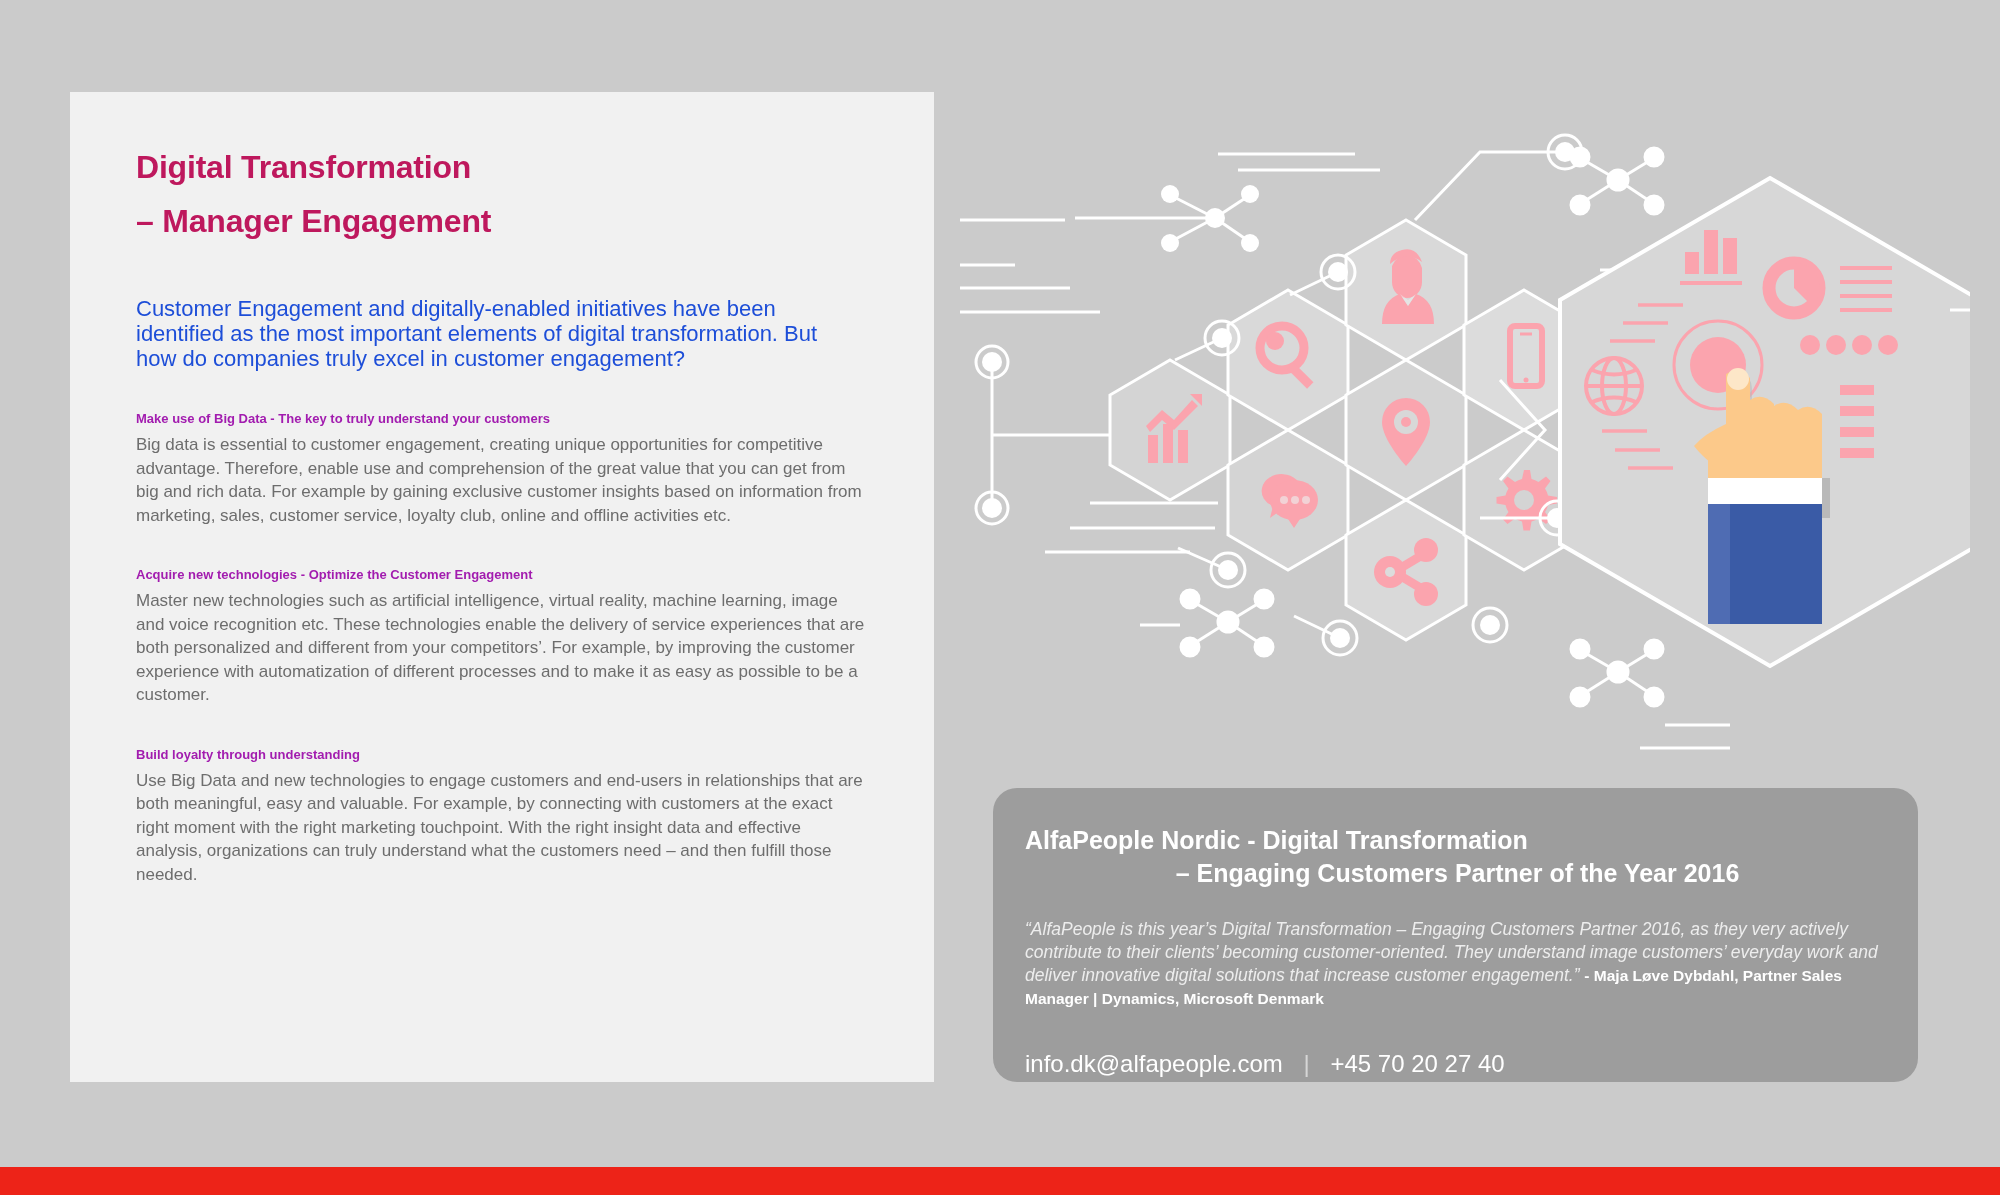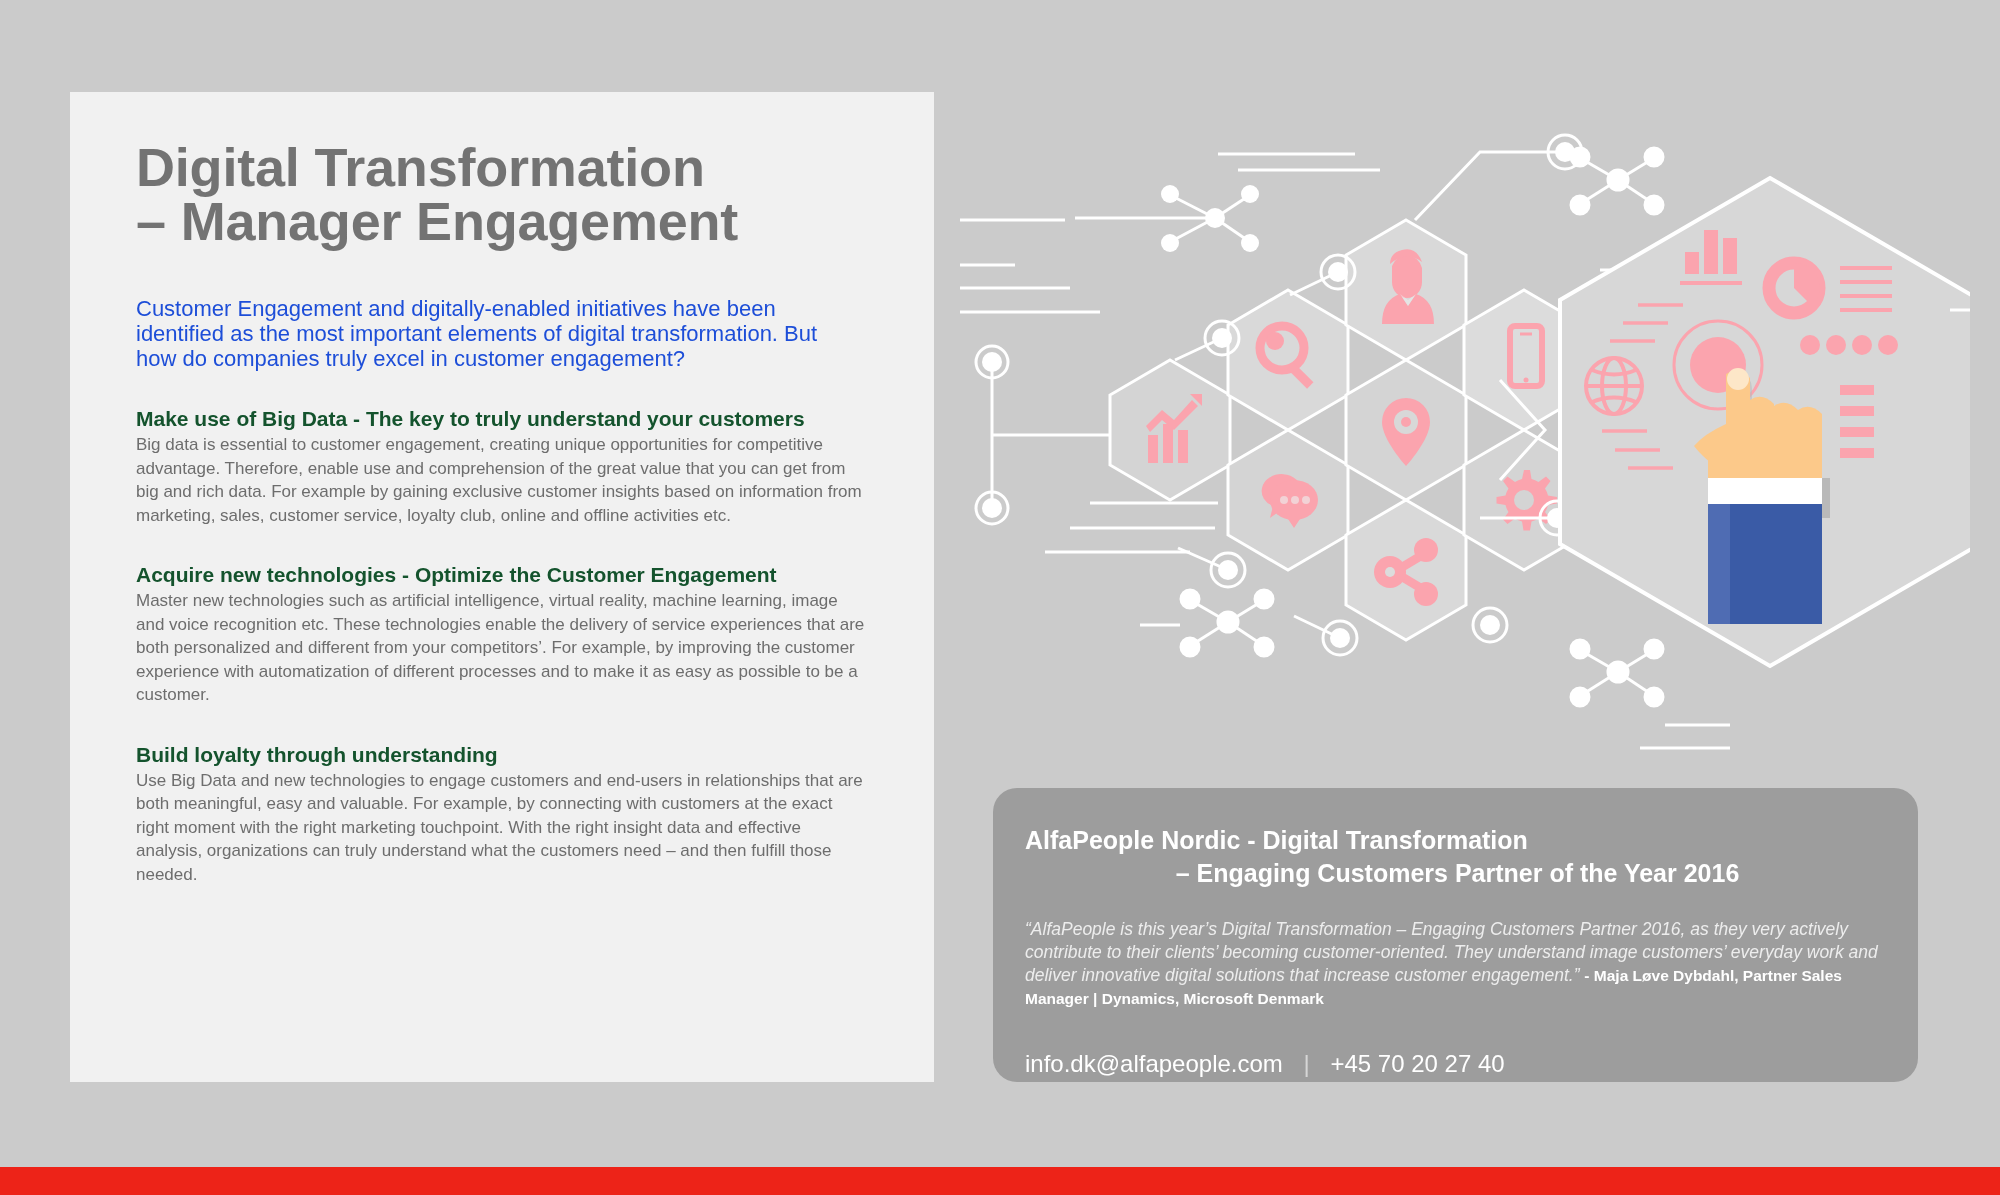--- a/index.html
+++ b/index.html
@@ -39,24 +39,24 @@
   }
   .panel-inner {
     position: absolute;
     left: 66px;
     top: 48px;
     width: 730px;
   }
 
   h1#main-title {
     margin: 0;
-    font-size: 54px;
+    font-size: 32px;
     line-height: 54px;
     font-weight: bold;
-    color: #737373;
+    color: #be185d;
     letter-spacing: -0.2px;
   }
   h1#main-title .line2 { display: block; }
 
   .intro {
     margin: 48px 0 0 0;
     font-size: 22px;
     line-height: 25px;
     color: #1d4ed8;
     max-width: 725px;
@@ -67,24 +67,24 @@
     font-size: 25px;
     line-height: 36px;
     font-weight: normal;
     color: #ef3f32;
     max-width: 700px;
   }
 
   .section { margin-top: 36px; }
   .section h3 {
     margin: 0 0 2px 0;
-    font-size: 21px;
+    font-size: 13px;
     line-height: 24px;
     font-weight: bold;
-    color: #14532d;
+    color: #a21caf;
   }
   .section p {
     margin: 0;
     font-size: 17px;
     line-height: 23.5px;
     color: #6d6d6d;
     max-width: 730px;
   }
 
   

